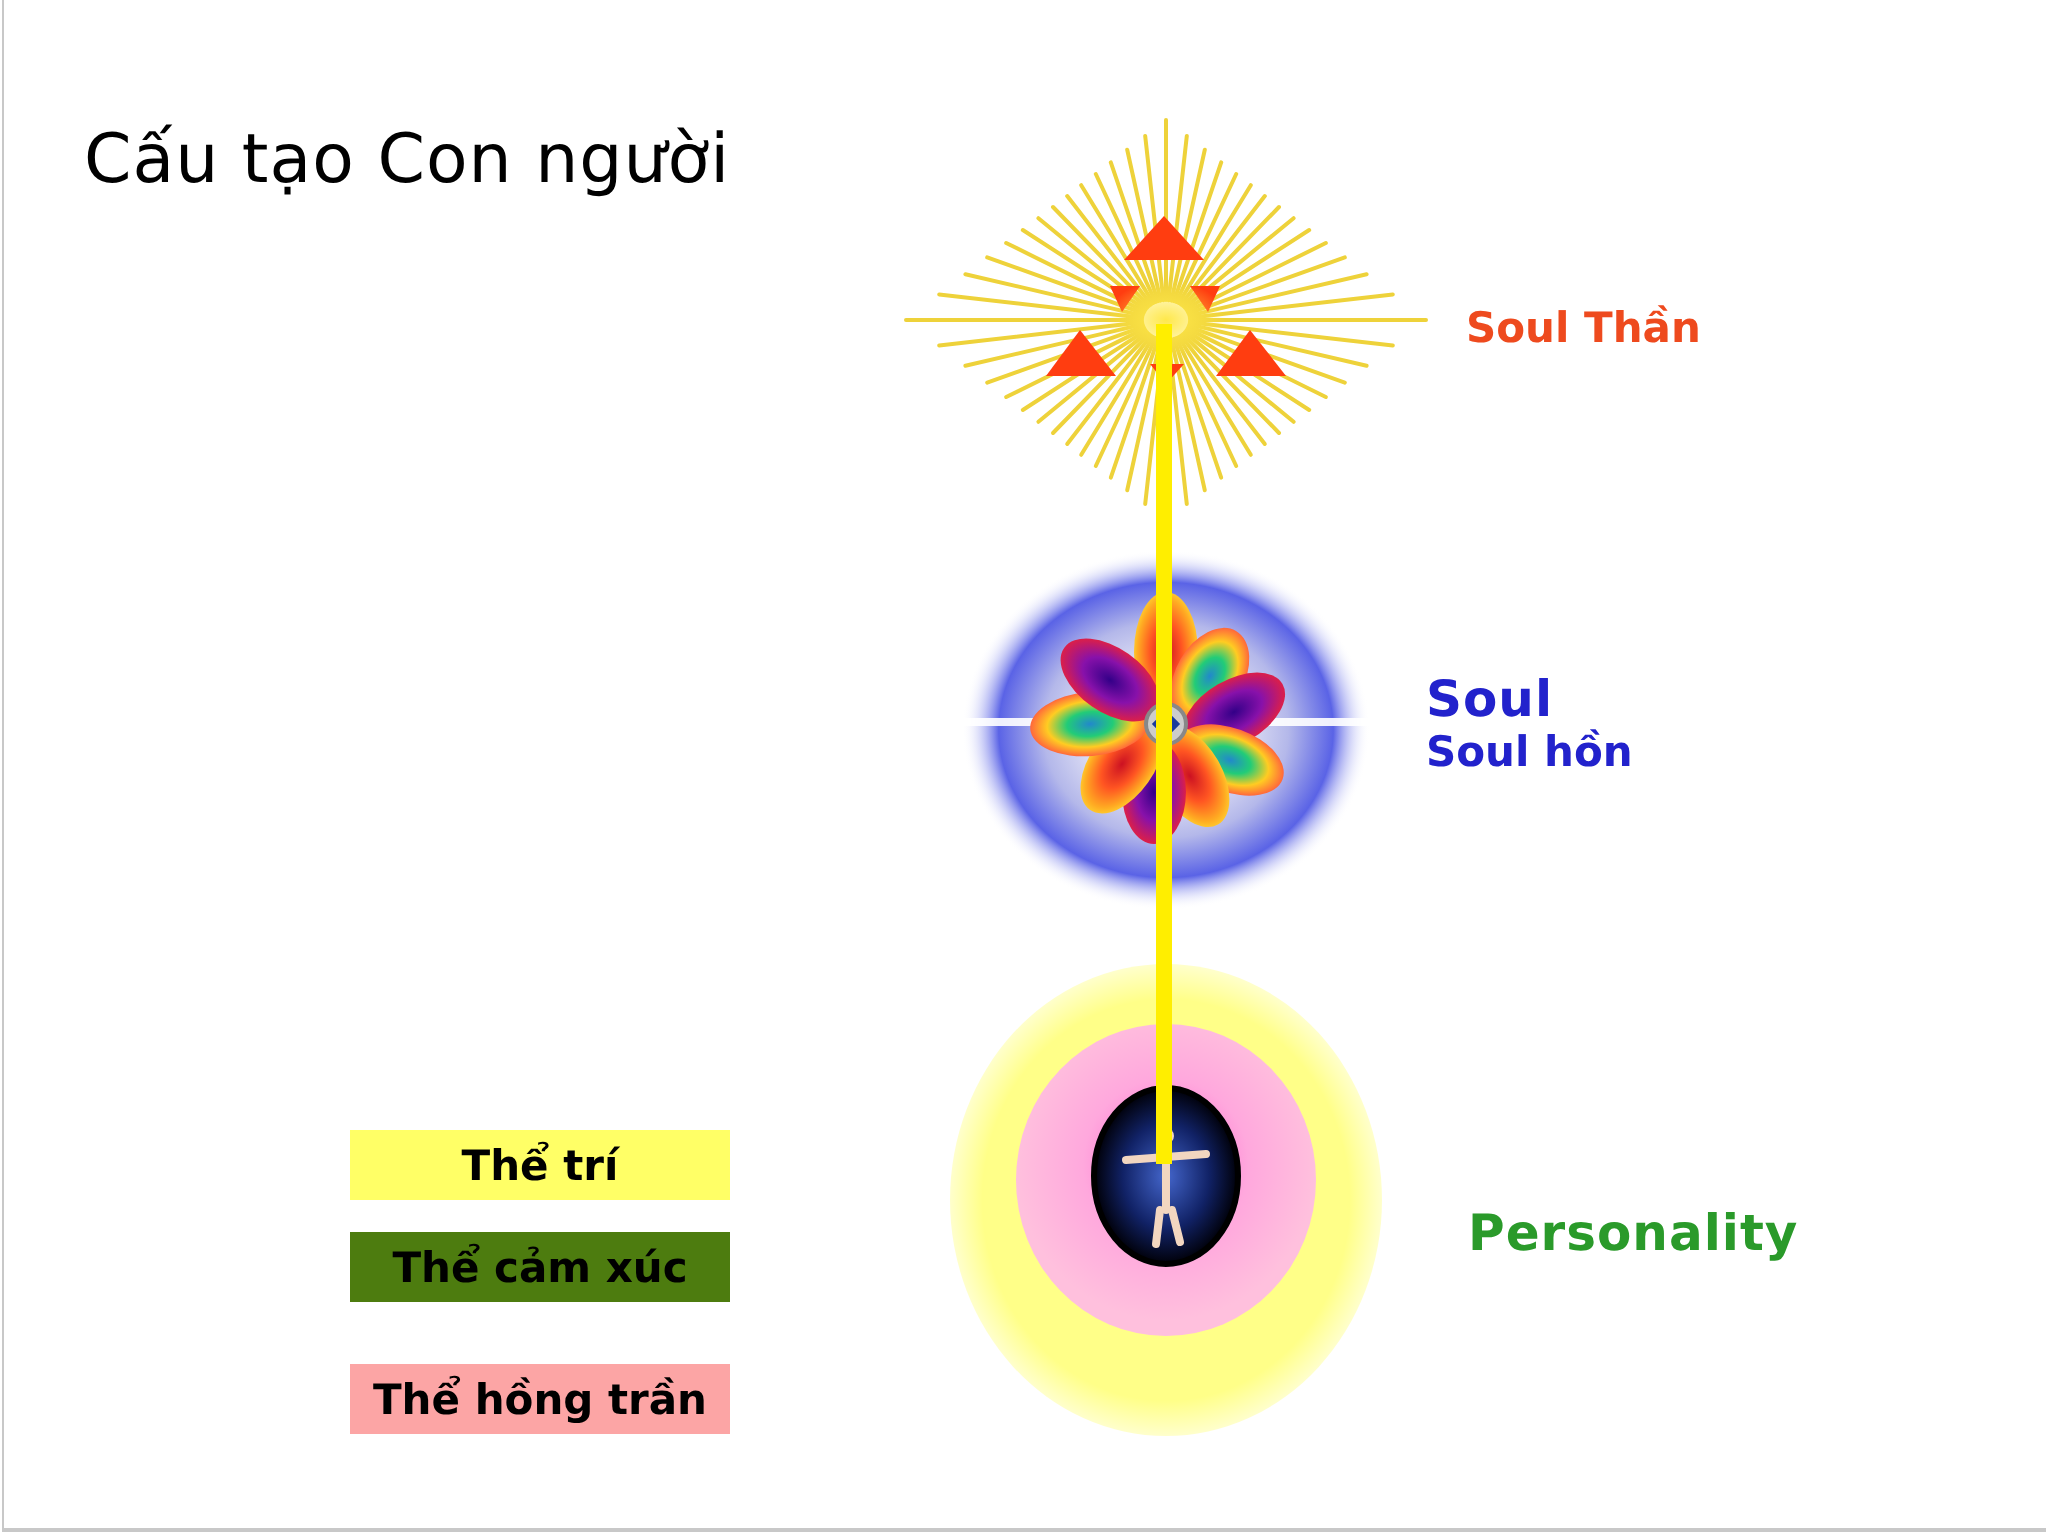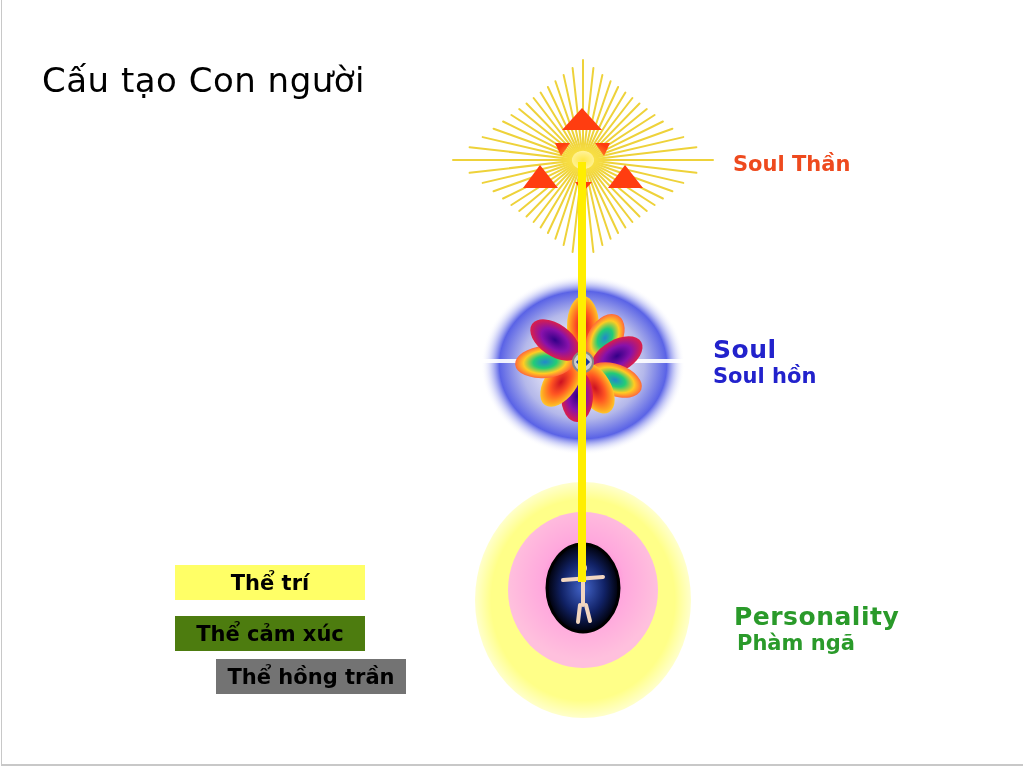--- a/index.html
+++ b/index.html
@@ -10,21 +10,21 @@
   .lbl { position:absolute; font-weight:bold; white-space:nowrap; }
   .lbl .en { display:block; font-size:25px; letter-spacing:0.5px; }
   .lbl .vi { display:block; font-size:21px; margin-top:0px; }
   .spirit { left:733px; top:152px; color:#ee4a1e; }
   .soul { left:713px; top:335px; color:#2222cc; }
   .pers { left:734px; top:602px; color:#2a9a2a; }
   .pers .vi { margin-left:3px; }
   .legend { position:absolute; left:175px; width:190px; height:35px; font-size:21px; font-weight:bold; color:#000; display:flex; align-items:center; justify-content:center; box-sizing:border-box; }
   .leg1 { top:565px; background:#ffff66; }
   .leg2 { top:600px; background:#4d7c0f;margin-top:16px; }
-  .leg3 { top:659px; background:#737373;margin-left:41px; }
+  .leg3 { top:682px; background:#fca5a5; }
 </style>
 </head>
 <body>
 
 <div class="frame"></div>
 
 <div class="title">Cấu tạo Con người</div>
 
 <svg class="diagram" width="1024" height="769" viewBox="0 0 1024 769">
   <defs>
@@ -183,18 +183,17 @@
 
 <div class="lbl spirit">
   <span class="vi">Soul Thần</span>
 </div>
 <div class="lbl soul">
   <span class="en">Soul</span>
   <span class="vi">Soul hồn</span>
 </div>
 <div class="lbl pers">
   <span class="en">Personality</span>
-  <span class="vi">Phàm ngã</span>
 </div>
 
 <div class="legend leg1">Thể trí</div>
 <div class="legend leg2">Thể cảm xúc</div>
 <div class="legend leg3">Thể hồng trần</div>
 
 </body></html>

